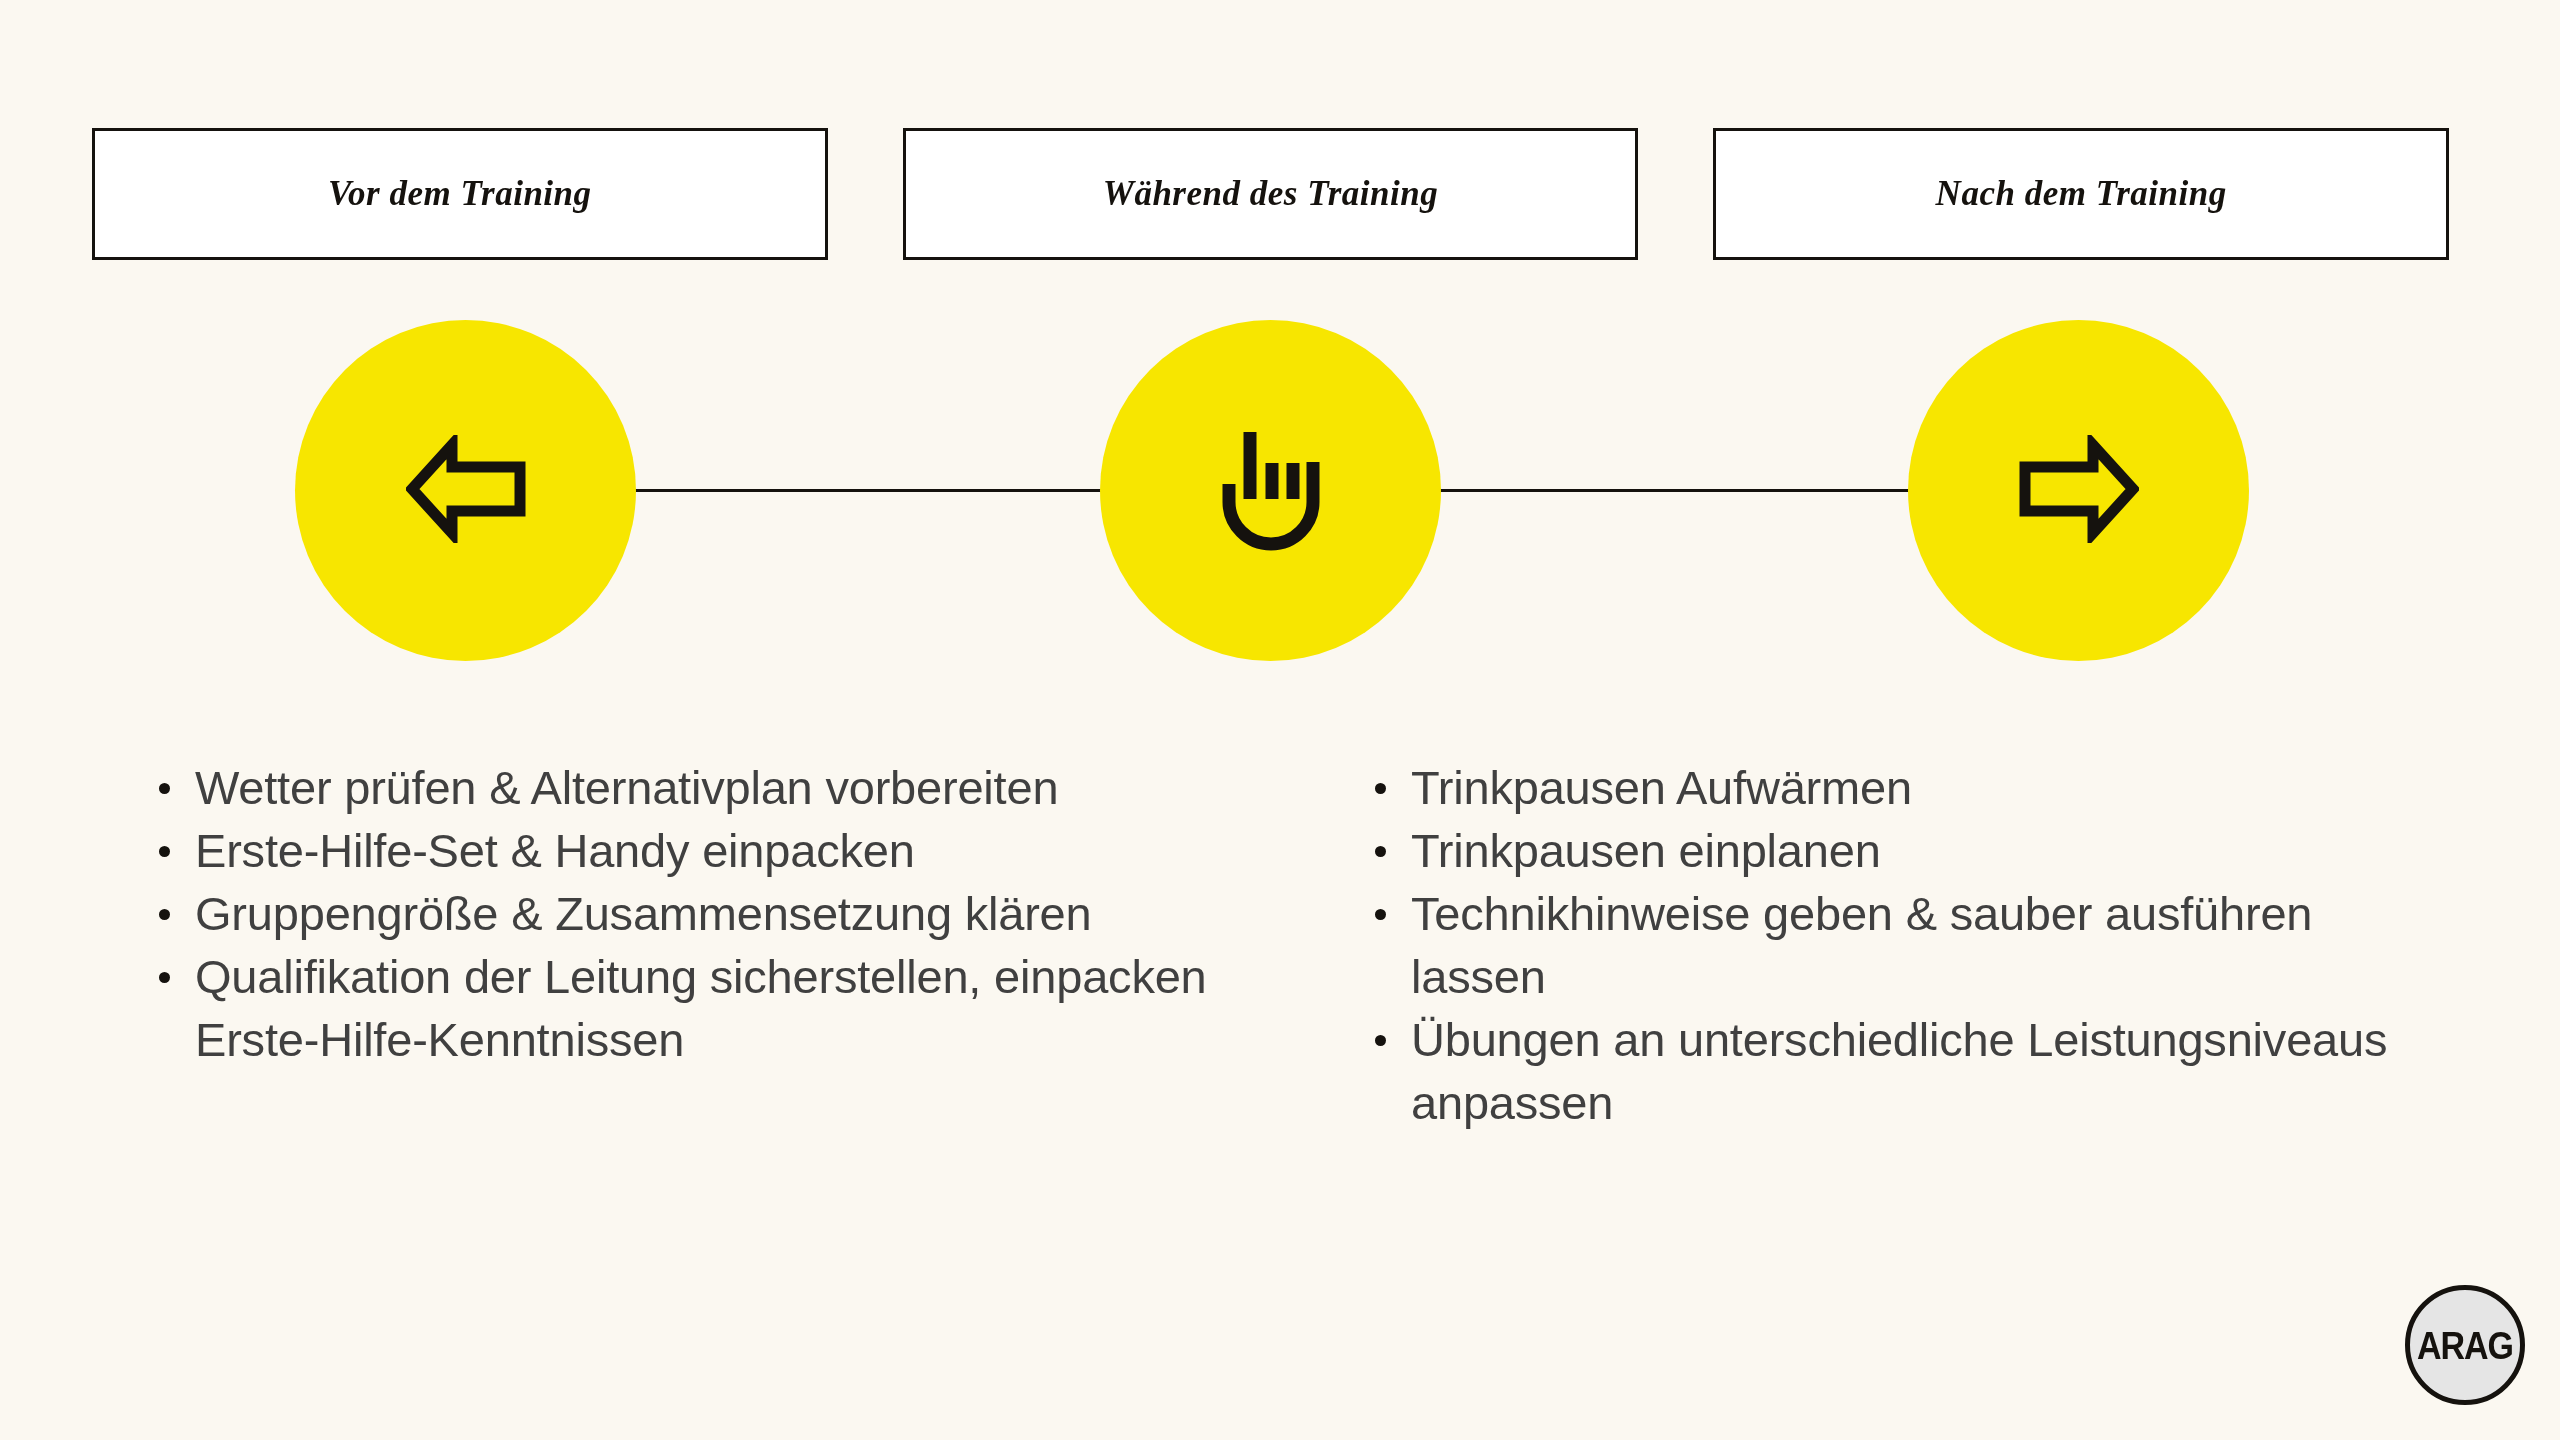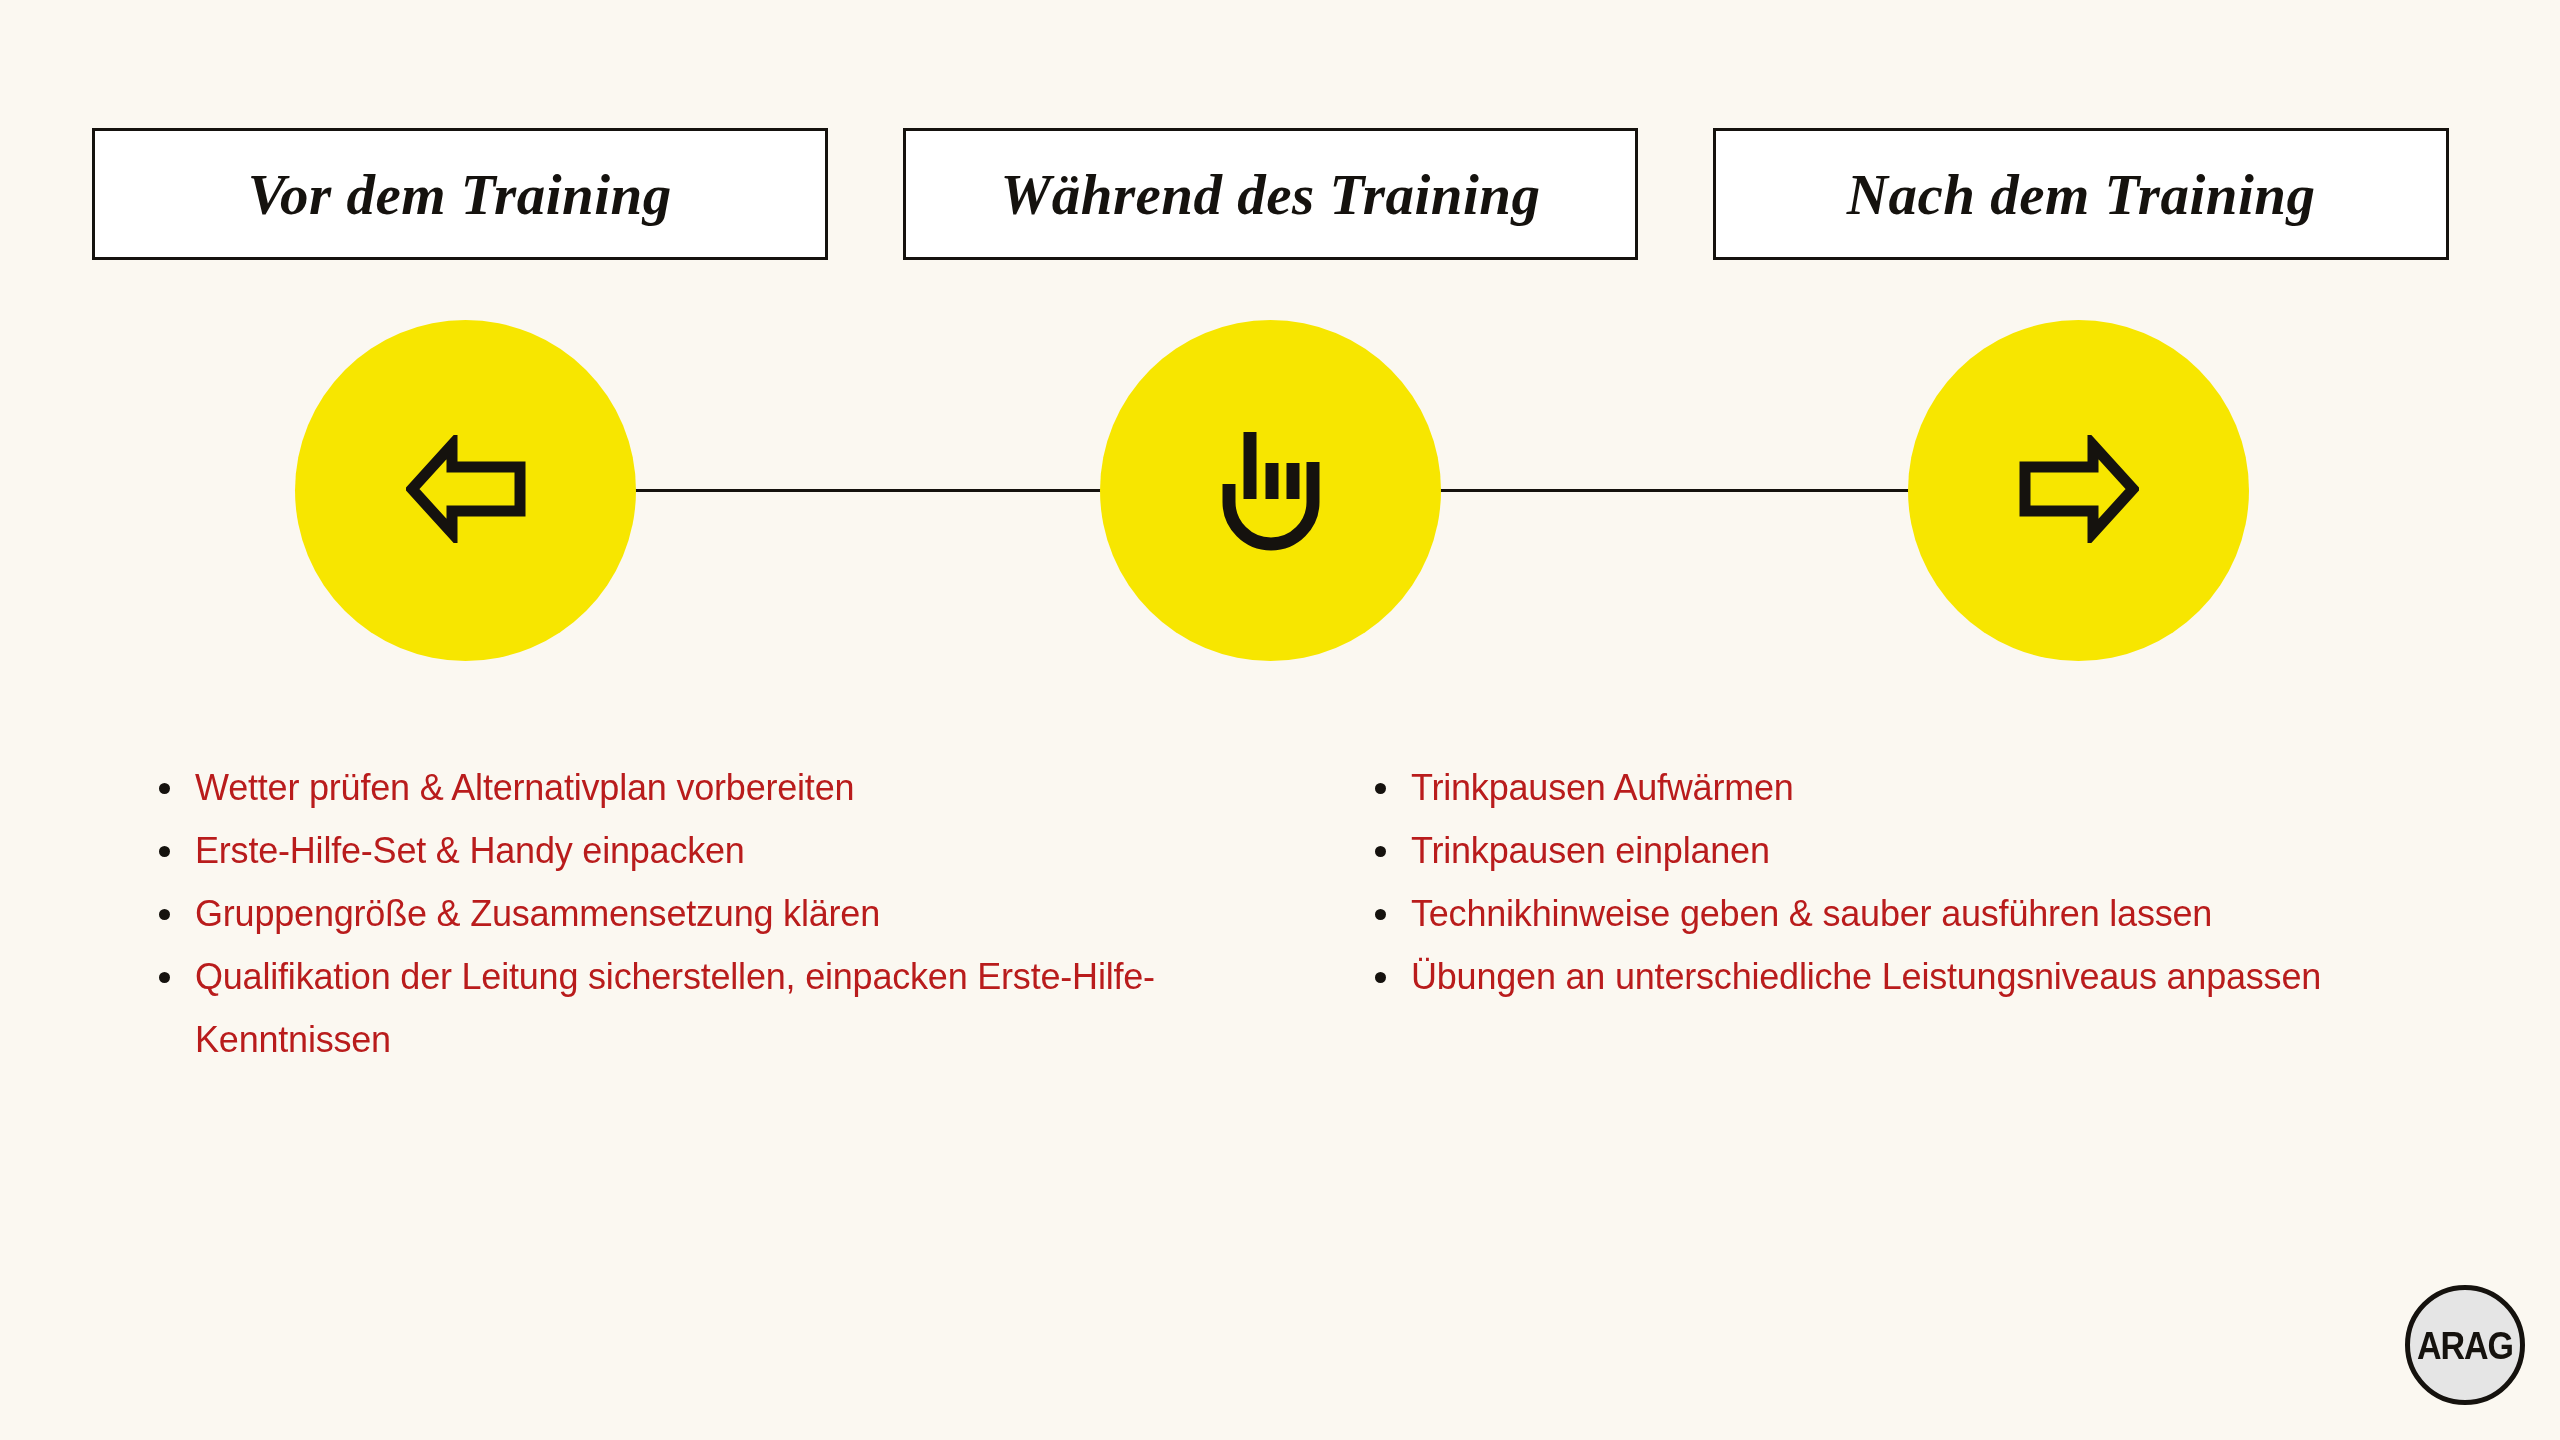--- a/index.html
+++ b/index.html
@@ -38,21 +38,21 @@
     border: 3px solid #15120E;
     box-sizing: border-box;
     display: flex;
     align-items: center;
     justify-content: center;
   }
   .header-title {
     font-family: "Liberation Serif", "DejaVu Serif", serif;
     font-style: italic;
     font-weight: 700;
-    font-size: 57px;
+    font-size: 35px;
     color: #15120E;
     letter-spacing: 0.5px;
     white-space: nowrap;
   }
 
   
   .connector {
     position: absolute;
     top: 489px;
     height: 3px;
@@ -100,23 +100,23 @@
     box-sizing: border-box;
   }
   .bullet-list {
     margin: 0;
     padding: 0;
     list-style: none;
   }
   .bullet-item {
     position: relative;
     padding-left: 40px;
-    font-size: 36px;
+    font-size: 47px;
     line-height: 63px;
-    color: #b91c1c;
+    color: #404040;
     font-family: "Liberation Sans", sans-serif;
     letter-spacing: -0.2px;
   }
   .bullet-item::before {
     content: "";
     position: absolute;
     left: 4px;
     top: 27px;
     width: 11px;
     height: 11px;

